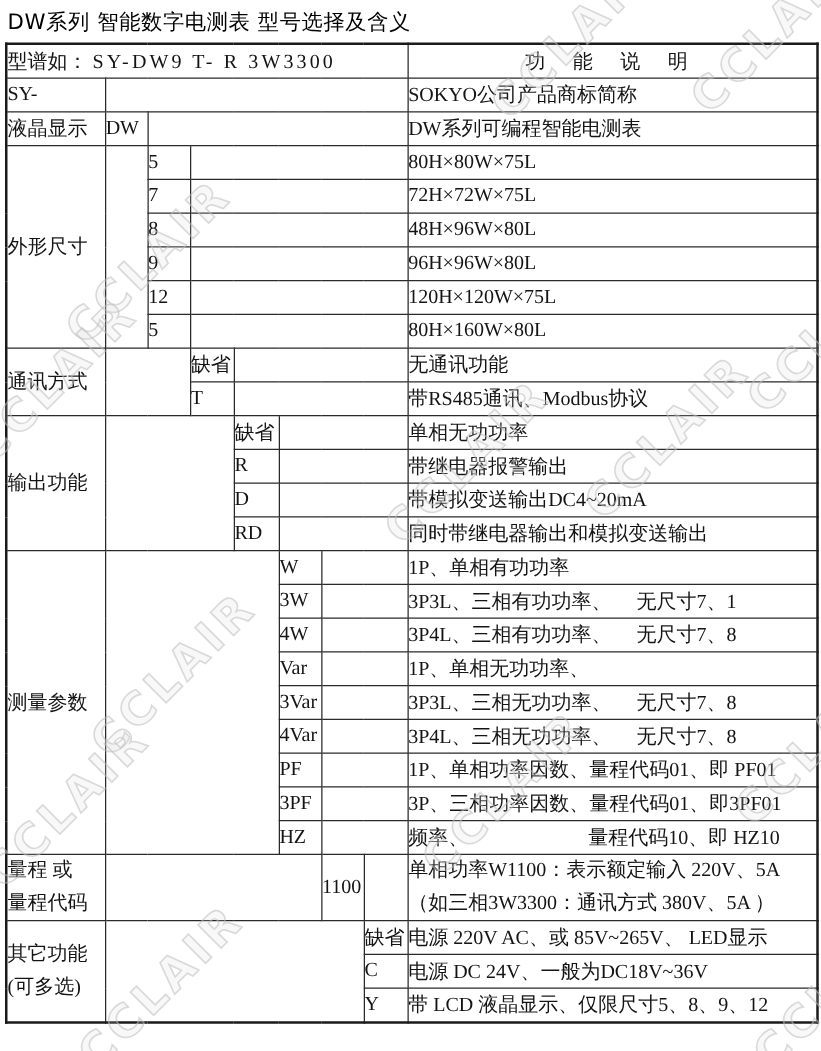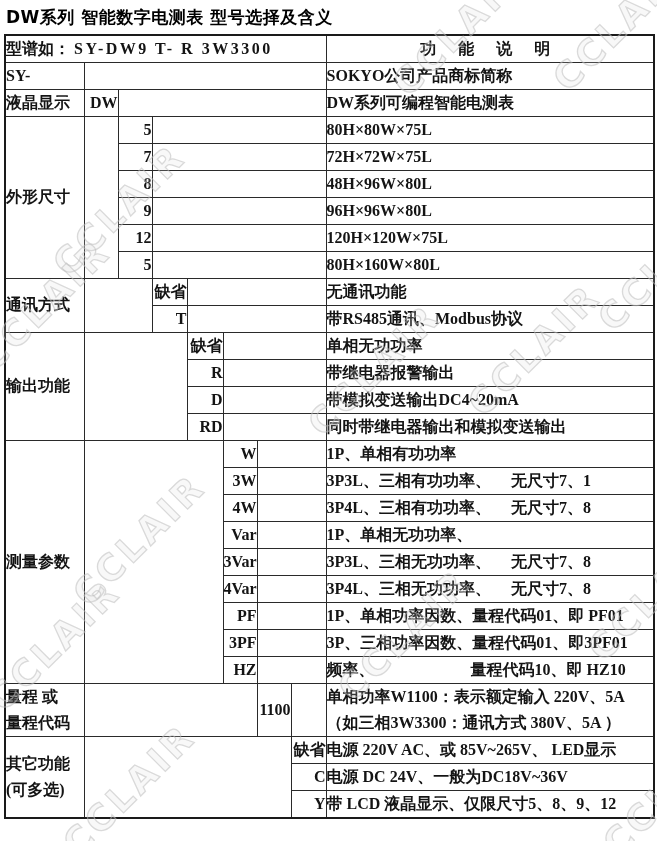--- a/index.html
+++ b/index.html
@@ -10,49 +10,48 @@
   body {
     width: 657px;
     height: 841px;
     position: relative;
     overflow: hidden;
     font-family: "Liberation Serif", "DejaVu Serif", serif;
     color: #141414;
   }
   .page-title {
     font-family: "DejaVu Sans", "Liberation Sans", sans-serif;
-    font-weight: bold;
+    font-weight: normal;
     font-size: 17px;
     color: #000;
     margin: 6px 0 5px 6px;
     letter-spacing: 0.5px;
   }
   table.spec {
     border-collapse: collapse;
     table-layout: fixed;
     width: 649px;
     margin-left: 4px;
     border: 2px solid #1a1a1a;
-    font-weight: bold;
   }
   table.spec td {
     border: 1px solid #2a2a2a;
     font-size: 16px;
     height: 26px;
     padding: 0;
     overflow: hidden;
     white-space: nowrap;
     background: transparent;
   }
   td.label {
     padding-left: 8px;
     text-align: left;
   }
   td.code {
-    text-align: right;
+    text-align: left;
     font-size: 15px;
   }
   td.desc {
     padding-left: 13px;
     text-align: left;
     margin-left: 44px;
   }
   td.desc-header {
     text-align: center;
     letter-spacing: 9px;

